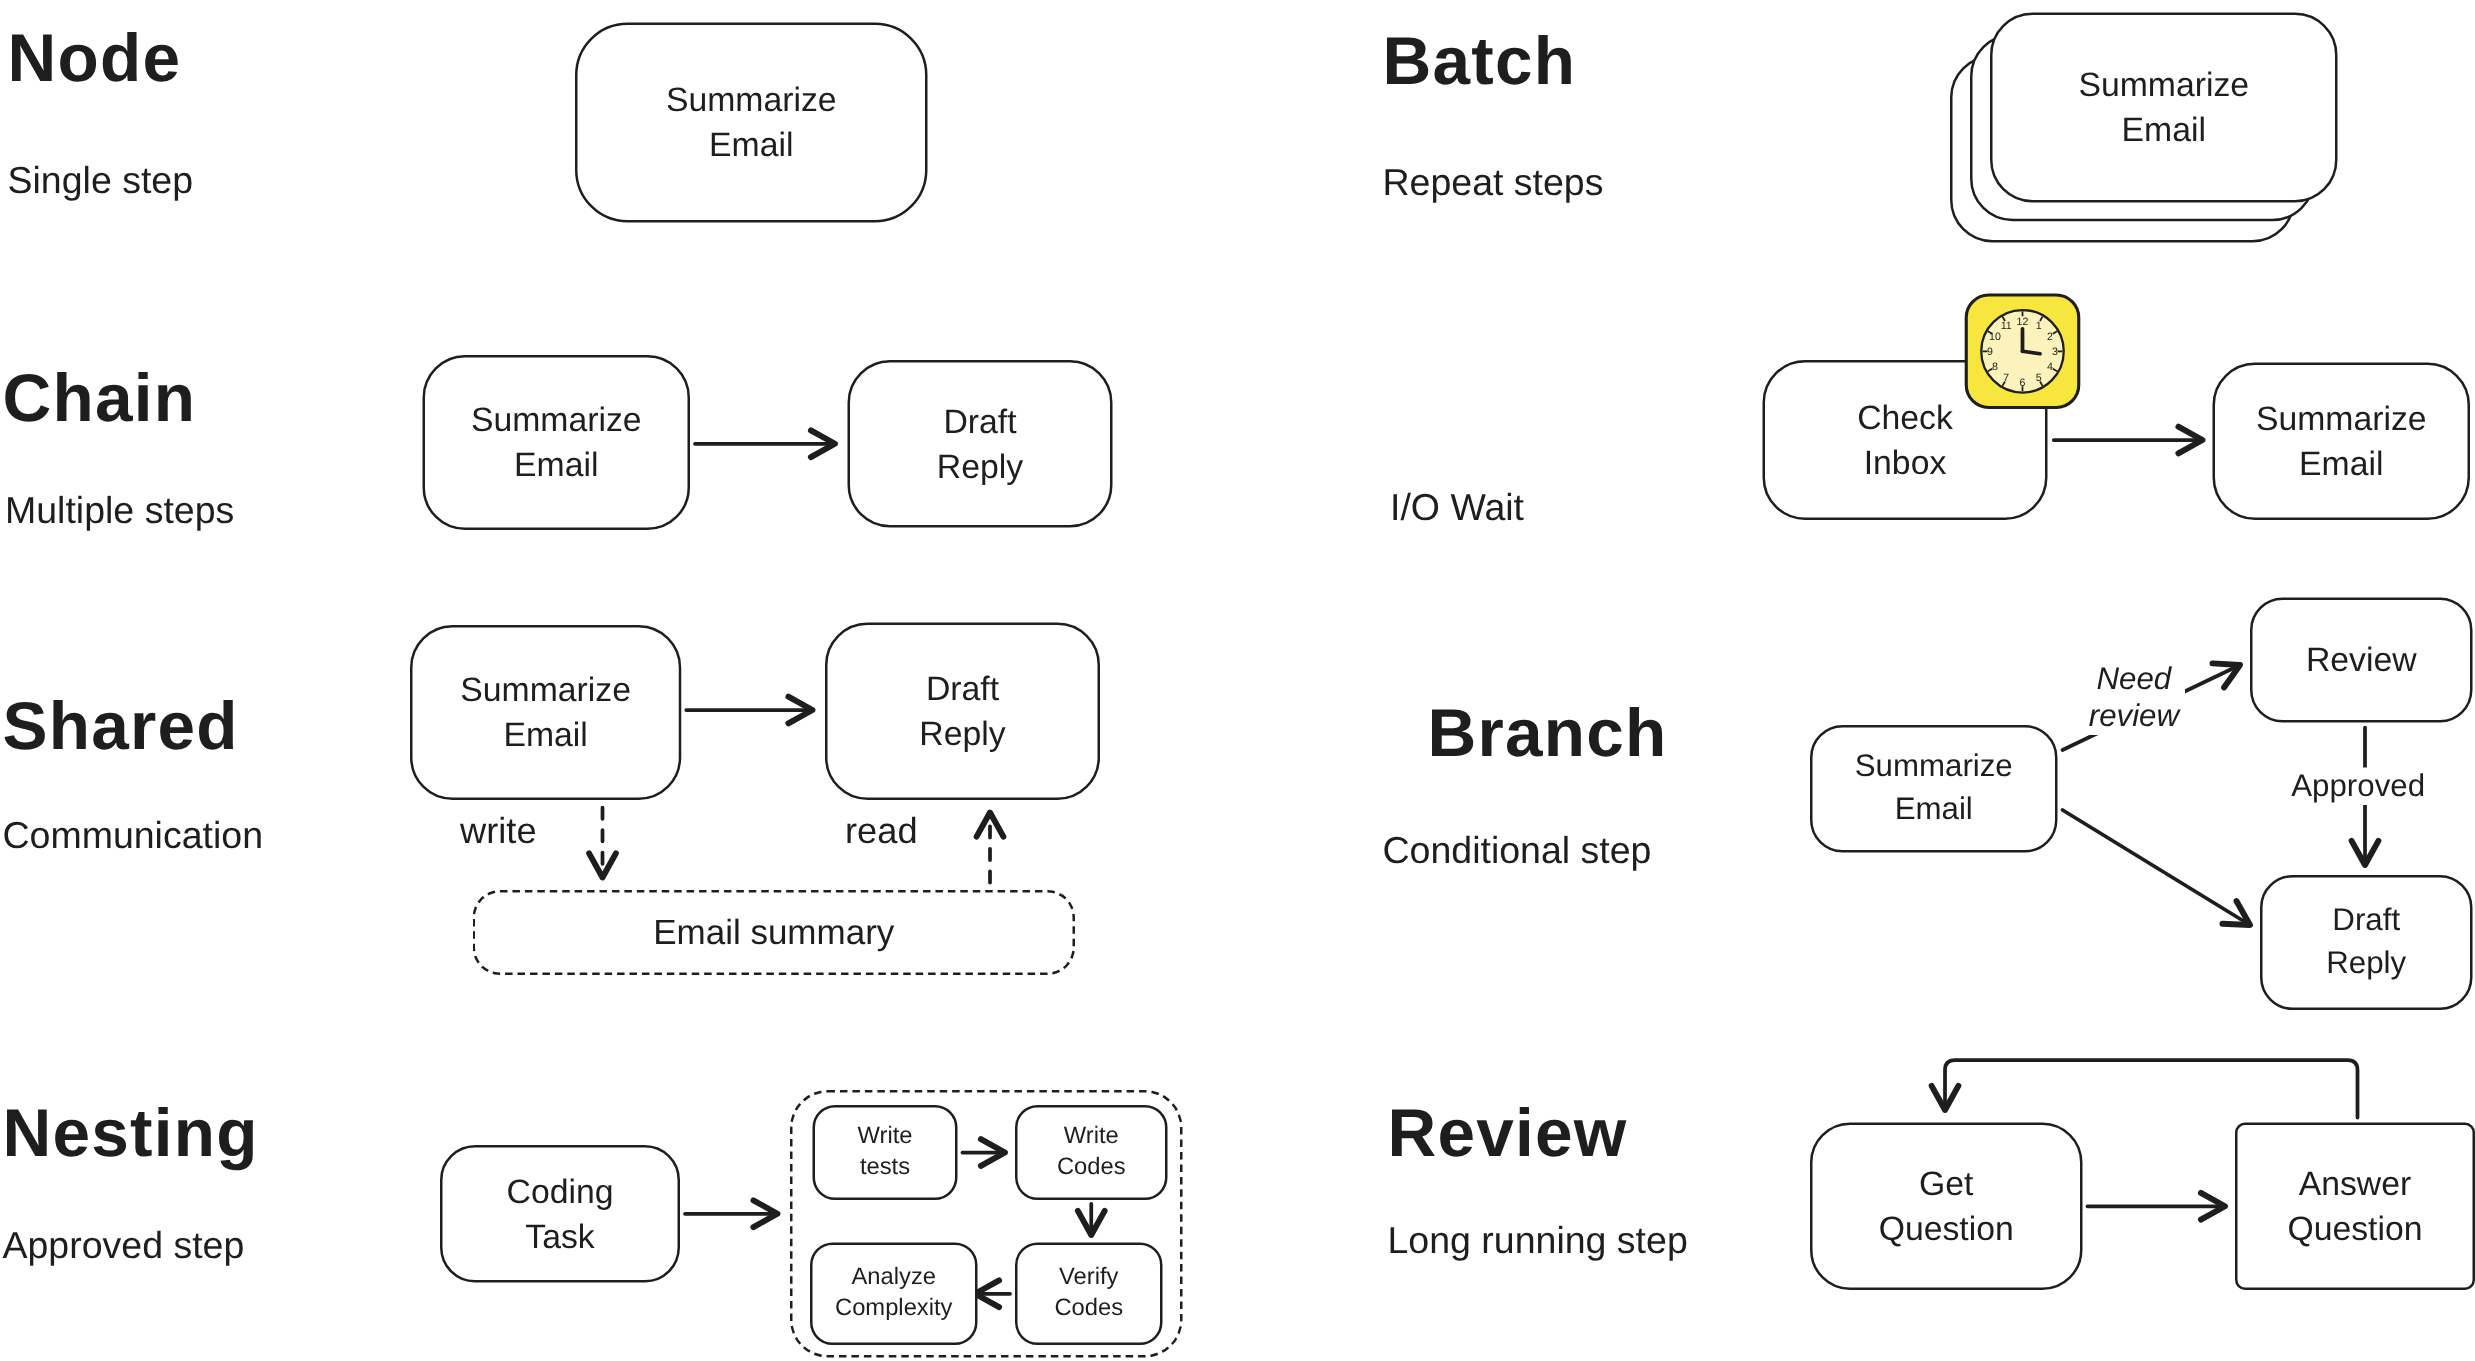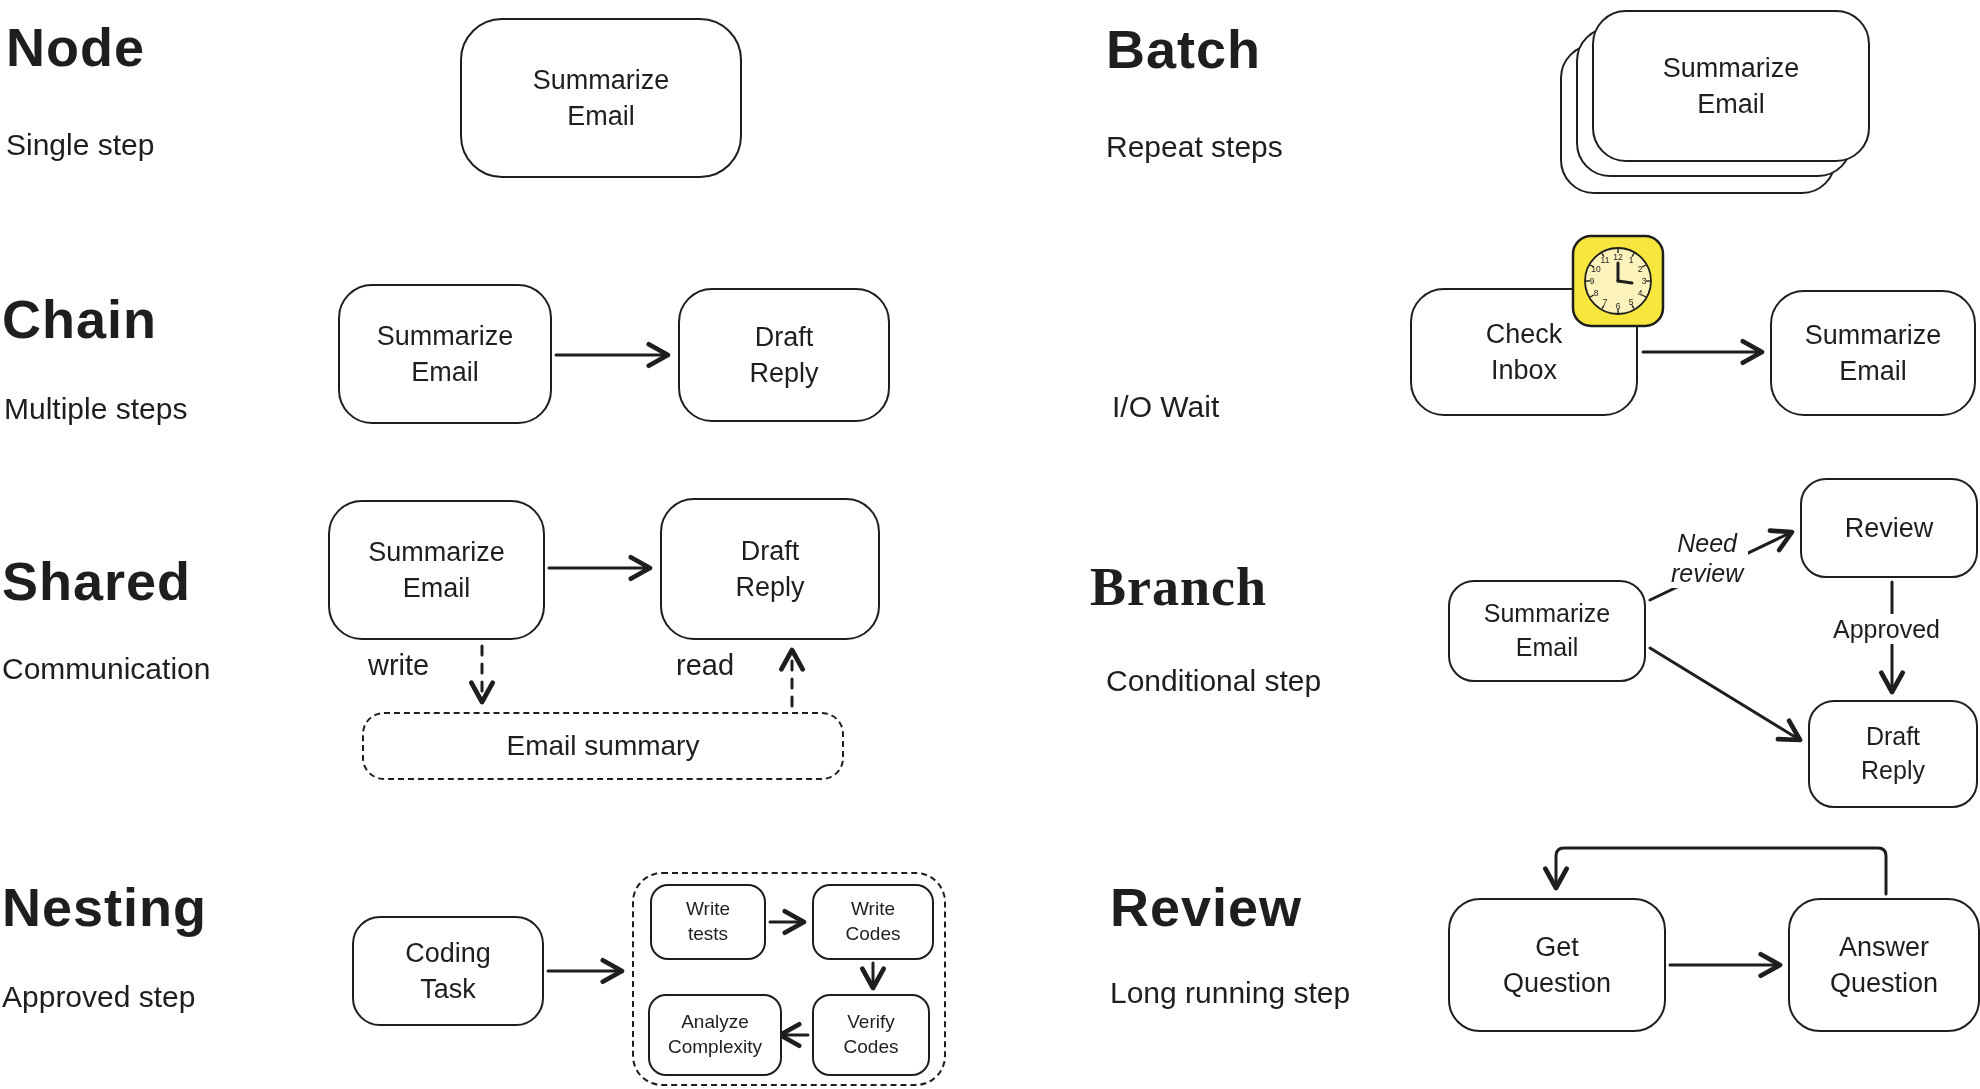--- a/index.html
+++ b/index.html
@@ -137,21 +137,21 @@
   <div class="node-box" style="left:328px; top:500px; width:217px; height:140px;">
     <span class="box-label">Summarize
 Email</span>
   </div>
   <div class="node-box" style="left:660px; top:498px; width:220px; height:142px;">
     <span class="box-label">Draft
 Reply</span>
   </div>
   <div class="flow-label" style="left:368px; top:648px;">write</div>
   <div class="flow-label" style="left:676px; top:648px;">read</div>
-  <div class="node-box dashed" style="left:362px; top:712px; width:482px; height:68px; border-radius:22px;">
+  <div class="node-box dashed" style="left:378px; top:712px; width:482px; height:68px; border-radius:22px;">
     <span class="box-label" style="font-size:28px;">Email summary</span>
   </div>
 
   <div class="title" style="left:2px; top:876px;">Nesting</div>
   <div class="subtitle" style="left:2px; top:980px;">Approved step</div>
   <div class="node-box" style="left:352px; top:916px; width:192px; height:110px; border-radius:28px;">
     <span class="box-label">Coding
 Task</span>
   </div>
   <div class="group-frame" style="left:632px; top:872px; width:314px; height:214px;"></div>
@@ -220,21 +220,21 @@
     <g stroke="#1e1e1e" stroke-width="3" stroke-linecap="round">
       <line x1="48" y1="48" x2="48" y2="30"></line>
       <line x1="48" y1="48" x2="62" y2="50"></line>
     </g>
   </svg>
   <div class="node-box" style="left:1770px; top:290px; width:206px; height:126px;">
     <span class="box-label">Summarize
 Email</span>
   </div>
 
-  <div class="title" style="left:1090px; top:556px;font-family:Liberation Serif, serif;">Branch</div>
+  <div class="title" style="left:1142px; top:556px;">Branch</div>
   <div class="subtitle" style="left:1106px; top:664px;">Conditional step</div>
   <div class="node-box" style="left:1448px; top:580px; width:198px; height:102px; border-radius:26px;">
     <span class="box-label" style="font-size:25px;">Summarize
 Email</span>
   </div>
   <div class="node-box" style="left:1800px; top:478px; width:178px; height:100px; border-radius:26px;">
     <span class="box-label">Review</span>
   </div>
   <div class="node-box" style="left:1808px; top:700px; width:170px; height:108px; border-radius:26px;">
     <span class="box-label" style="font-size:25px;">Draft
@@ -243,18 +243,18 @@
   <div class="flow-label small masked" style="left:1666px; top:528px;font-style:italic;">Need
 review</div>
   <div class="flow-label small masked" style="left:1828px; top:614px;">Approved</div>
 
   <div class="title" style="left:1110px; top:876px;">Review</div>
   <div class="subtitle" style="left:1110px; top:976px;">Long running step</div>
   <div class="node-box" style="left:1448px; top:898px; width:218px; height:134px; border-radius:32px;">
     <span class="box-label">Get
 Question</span>
   </div>
-  <div class="node-box" style="left:1788px; top:898px; width:192px; height:134px; border-radius:32px;">
+  <div class="node-box" style="left:1788px; top:898px; width:192px; height:134px; border-radius:8px;">
     <span class="box-label">Answer
 Question</span>
   </div>
 
 </div>
 
 </body></html>

